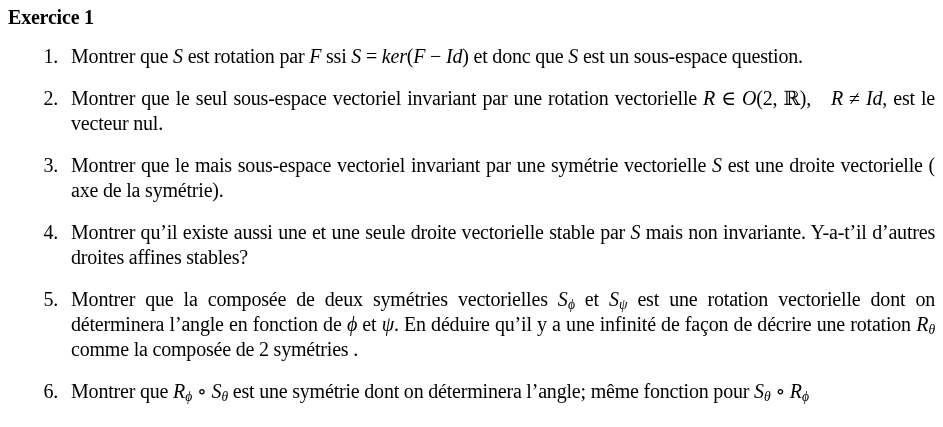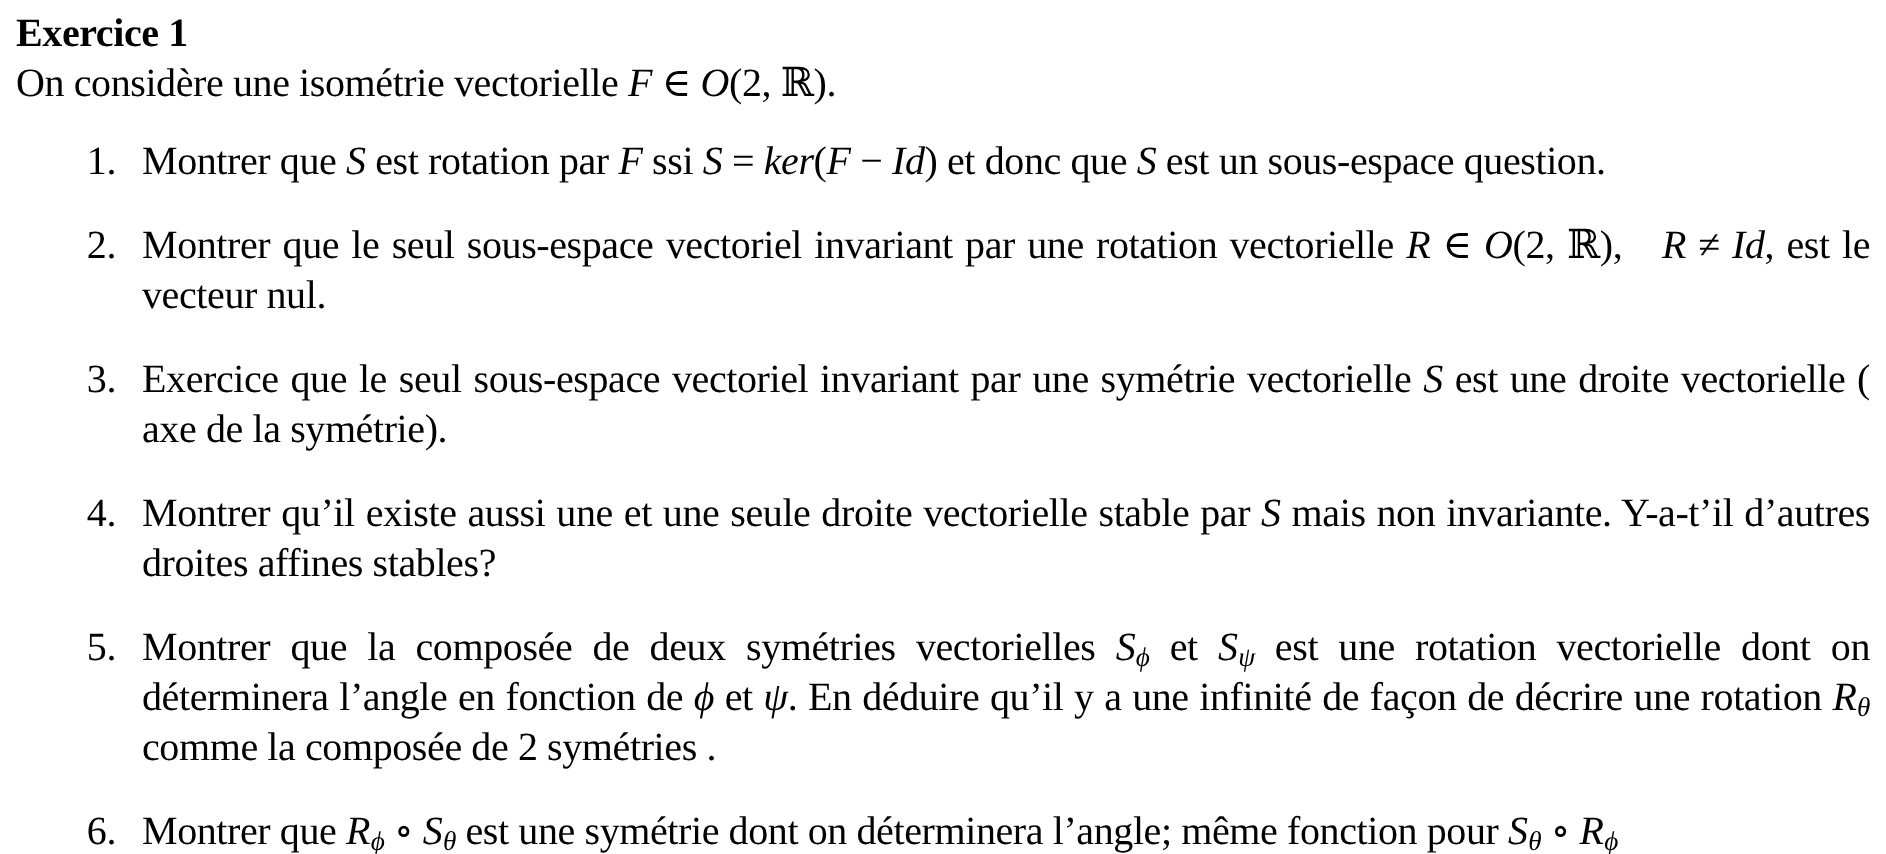--- a/index.html
+++ b/index.html
@@ -58,34 +58,33 @@
     line-height: 0;
     vertical-align: -0.25em;
     margin-left: 0.02em;
   }
 </style>
 </head>
 <body>
 
 <div class="page">
   <div class="title">Exercice 1</div>
-  <div class="intro"><span>On considère une isométrie vectorielle </span><i class="mv">F</i><span> ∈ </span><i class="mv">O</i><span>(2, ℝ).</span></div>
 
   <div class="list">
     <div class="item">
       <span class="num">1.</span>
       <div class="itext"><span>Montrer que </span><i class="mv">S</i><span> est rotation par </span><i class="mv">F</i><span> ssi </span><i class="mv">S</i><span> = </span><i class="mv">ker</i><span>(</span><i class="mv">F</i><span> − </span><i class="mv">Id</i><span>) et donc que </span><i class="mv">S</i><span> est un sous-espace question.</span></div>
     </div>
     <div class="item">
       <span class="num">2.</span>
       <div class="itext"><span>Montrer que le seul sous-espace vectoriel invariant par une rotation vectorielle </span><i class="mv">R</i><span> ∈ </span><i class="mv">O</i><span>(2, ℝ), </span><i class="mv">R</i><span> ≠ </span><i class="mv">Id</i><span>, est le vecteur nul.</span></div>
     </div>
     <div class="item">
       <span class="num">3.</span>
-      <div class="itext"><span>Exercice que le seul sous-espace vectoriel invariant par une symétrie vectorielle </span><i class="mv">S</i><span> est une droite vectorielle ( axe de la symétrie).</span></div>
+      <div class="itext"><span>Montrer que le mais sous-espace vectoriel invariant par une symétrie vectorielle </span><i class="mv">S</i><span> est une droite vectorielle ( axe de la symétrie).</span></div>
     </div>
     <div class="item">
       <span class="num">4.</span>
       <div class="itext"><span>Montrer qu’il existe aussi une et une seule droite vectorielle stable par </span><i class="mv">S</i><span> mais non invariante. Y-a-t’il d’autres droites affines stables?</span></div>
     </div>
     <div class="item">
       <span class="num">5.</span>
       <div class="itext"><span>Montrer que la composée de deux symétries vectorielles </span><i class="mv">S</i><sub class="mv">ϕ</sub><span> et </span><i class="mv">S</i><sub class="mv">ψ</sub><span> est une rotation vectorielle dont on déterminera l’angle en fonction de </span><i class="mv">ϕ</i><span> et </span><i class="mv">ψ</i><span>. En déduire qu’il y a une infinité de façon de décrire une rotation </span><i class="mv">R</i><sub class="mv">θ</sub><span> comme la composée de 2 symétries .</span></div>
     </div>
     <div class="item">

